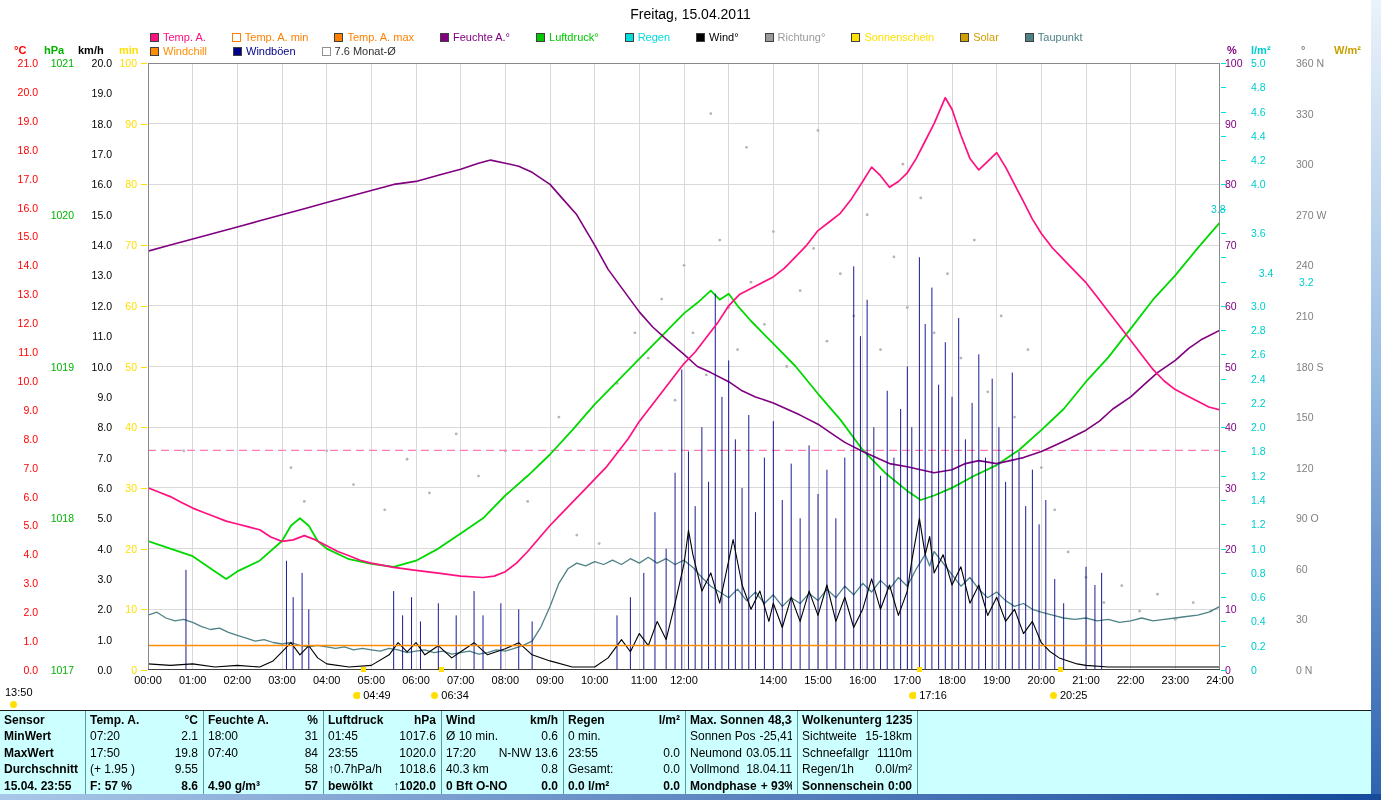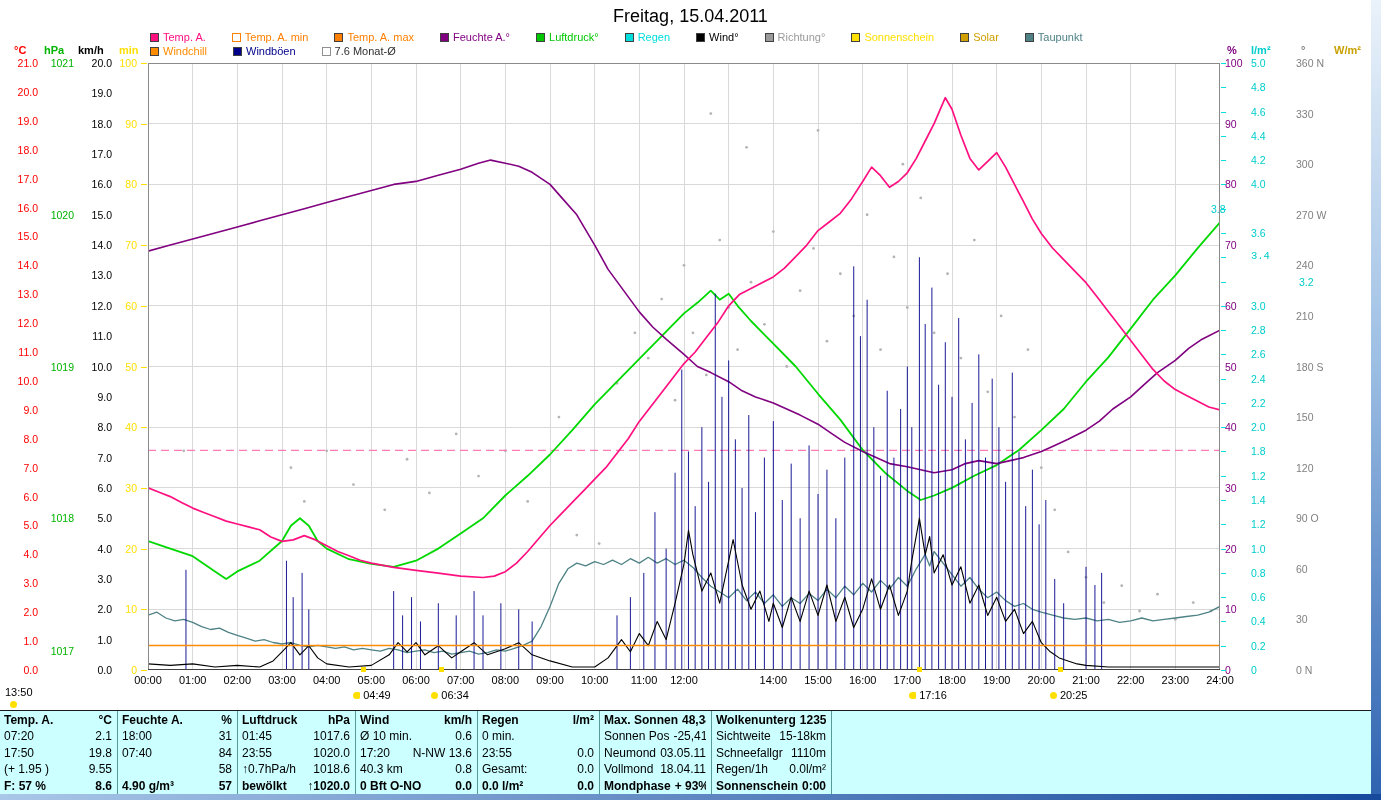--- a/index.html
+++ b/index.html
@@ -1,18 +1,18 @@
 <!DOCTYPE html>
 <html><head>
 <meta charset="utf-8">
 <style>
   html,body{margin:0;padding:0;background:#dde7f3;}
   #win{position:relative;width:1381px;height:800px;background:#ffffff;overflow:hidden;
        font-family:"Liberation Sans",sans-serif;color:#000;}
-  .title{position:absolute;top:6px;left:0;width:100%;text-align:center;font-size:18px;}
+  .title{position:absolute;top:6px;left:0;width:100%;text-align:center;font-size:14px;}
   .legend{position:absolute;left:150px;display:flex;gap:26px;align-items:center;font-size:11px;}
   #legend1{top:31px;} #legend2{top:45px;}
   .litem{display:flex;align-items:center;gap:4px;white-space:nowrap;}
   .sw{width:9px;height:9px;box-sizing:border-box;border:1px solid #404040;}
   .axh{position:absolute;font-size:11px;font-weight:bold;white-space:nowrap;}
   .alab{position:absolute;font-size:10.5px;white-space:nowrap;transform:translateY(-50%);}
   .atick{position:absolute;height:1px;}
   #plot{position:absolute;left:148px;top:63px;}
   .xlab{position:absolute;top:674px;font-size:11px;transform:translateX(-50%);white-space:nowrap;}
   .stime{position:absolute;font-size:11px;display:flex;align-items:center;gap:3px;white-space:nowrap;}
@@ -125,21 +125,21 @@
       <span class="alab" style="color: rgb(255, 0, 0); left: 2px; width: 36px; top: 525.476px; text-align: right;">5.0</span>
       <span class="alab" style="color: rgb(255, 0, 0); left: 2px; width: 36px; top: 554.381px; text-align: right;">4.0</span>
       <span class="alab" style="color: rgb(255, 0, 0); left: 2px; width: 36px; top: 583.286px; text-align: right;">3.0</span>
       <span class="alab" style="color: rgb(255, 0, 0); left: 2px; width: 36px; top: 612.19px; text-align: right;">2.0</span>
       <span class="alab" style="color: rgb(255, 0, 0); left: 2px; width: 36px; top: 641.095px; text-align: right;">1.0</span>
       <span class="alab" style="color: rgb(255, 0, 0); left: 2px; width: 36px; top: 670px; text-align: right;">0.0</span>
       <span class="alab" style="color: rgb(0, 180, 0); left: 40px; width: 34px; top: 63px; text-align: right;">1021</span>
       <span class="alab" style="color: rgb(0, 180, 0); left: 40px; width: 34px; top: 214.75px; text-align: right;">1020</span>
       <span class="alab" style="color: rgb(0, 180, 0); left: 40px; width: 34px; top: 366.5px; text-align: right;">1019</span>
       <span class="alab" style="color: rgb(0, 180, 0); left: 40px; width: 34px; top: 518.25px; text-align: right;">1018</span>
-      <span class="alab" style="color: rgb(0, 180, 0); left: 40px; width: 34px; top: 651px; text-align: right;">1017</span>
+      <span class="alab" style="color: rgb(0, 180, 0); left: 40px; width: 34px; top: 670px; text-align: right;">1017</span>
       <span class="alab" style="color: rgb(0, 0, 0); left: 76px; width: 36px; top: 63px; text-align: right;">20.0</span>
       <span class="alab" style="color: rgb(0, 0, 0); left: 76px; width: 36px; top: 93.35px; text-align: right;">19.0</span>
       <span class="alab" style="color: rgb(0, 0, 0); left: 76px; width: 36px; top: 123.7px; text-align: right;">18.0</span>
       <span class="alab" style="color: rgb(0, 0, 0); left: 76px; width: 36px; top: 154.05px; text-align: right;">17.0</span>
       <span class="alab" style="color: rgb(0, 0, 0); left: 76px; width: 36px; top: 184.4px; text-align: right;">16.0</span>
       <span class="alab" style="color: rgb(0, 0, 0); left: 76px; width: 36px; top: 214.75px; text-align: right;">15.0</span>
       <span class="alab" style="color: rgb(0, 0, 0); left: 76px; width: 36px; top: 245.1px; text-align: right;">14.0</span>
       <span class="alab" style="color: rgb(0, 0, 0); left: 76px; width: 36px; top: 275.45px; text-align: right;">13.0</span>
       <span class="alab" style="color: rgb(0, 0, 0); left: 76px; width: 36px; top: 305.8px; text-align: right;">12.0</span>
       <span class="alab" style="color: rgb(0, 0, 0); left: 76px; width: 36px; top: 336.15px; text-align: right;">11.0</span>
@@ -196,21 +196,21 @@
       <span class="alab" style="color: rgb(0, 204, 204); left: 1251px; width: 30px; top: 135.84px; text-align: left;">4.4</span>
       <span class="atick" style="left: 1221px; width: 5px; top: 135.84px; background: rgb(0, 221, 221);"></span>
       <span class="alab" style="color: rgb(0, 204, 204); left: 1251px; width: 30px; top: 160.12px; text-align: left;">4.2</span>
       <span class="atick" style="left: 1221px; width: 5px; top: 160.12px; background: rgb(0, 221, 221);"></span>
       <span class="alab" style="color: rgb(0, 204, 204); left: 1251px; width: 30px; top: 184.4px; text-align: left;">4.0</span>
       <span class="atick" style="left: 1221px; width: 5px; top: 184.4px; background: rgb(0, 221, 221);"></span>
       <span class="alab" style="color: rgb(0, 204, 204); left: 1211px; width: 30px; top: 208.68px; text-align: left;">3.8</span>
       <span class="atick" style="left: 1221px; width: 5px; top: 208.68px; background: rgb(0, 221, 221);"></span>
       <span class="alab" style="color: rgb(0, 204, 204); left: 1251px; width: 30px; top: 232.96px; text-align: left;">3.6</span>
       <span class="atick" style="left: 1221px; width: 5px; top: 232.96px; background: rgb(0, 221, 221);"></span>
-      <span class="alab" style="color: rgb(0, 204, 204); left: 1251px; width: 30px; top: 256px; text-align: left; font-family: Liberation Mono, monospace;">3.4</span>
+      <span class="alab" style="color: rgb(0, 204, 204); left: 1251px; width: 30px; top: 273px; text-align: center;">3.4</span>
       <span class="atick" style="left: 1221px; width: 5px; top: 257.24px; background: rgb(0, 221, 221);"></span>
       <span class="alab" style="color: rgb(0, 204, 204); left: 1251px; width: 30px; top: 281.52px; text-align: left; margin-left: 48px;">3.2</span>
       <span class="atick" style="left: 1221px; width: 5px; top: 281.52px; background: rgb(0, 221, 221);"></span>
       <span class="alab" style="color: rgb(0, 204, 204); left: 1251px; width: 30px; top: 305.8px; text-align: left;">3.0</span>
       <span class="atick" style="left: 1221px; width: 5px; top: 305.8px; background: rgb(0, 221, 221);"></span>
       <span class="alab" style="color: rgb(0, 204, 204); left: 1251px; width: 30px; top: 330.08px; text-align: left;">2.8</span>
       <span class="atick" style="left: 1221px; width: 5px; top: 330.08px; background: rgb(0, 221, 221);"></span>
       <span class="alab" style="color: rgb(0, 204, 204); left: 1251px; width: 30px; top: 354.36px; text-align: left;">2.6</span>
       <span class="atick" style="left: 1221px; width: 5px; top: 354.36px; background: rgb(0, 221, 221);"></span>
       <span class="alab" style="color: rgb(0, 204, 204); left: 1251px; width: 30px; top: 378.64px; text-align: left;">2.4</span>
@@ -495,20 +495,37 @@
         <span>17:16</span>
       </span>
       <span class="ytk" style="left: 917.244px; top: 667px;"></span>
       <span class="stime" style="left: 1049.94px; top: 689px;">
         <span class="sic"></span>
         <span>20:25</span>
       </span>
       <span class="ytk" style="left: 1057.94px; top: 667px;"></span>
     </div>
   <div id="btable">
+      <div class="tcol" style="width: 86px;">
+        <div class="trow">
+          <span class="b">Sensor</span>
+        </div>
+        <div class="trow">
+          <span class="b">MinWert</span>
+        </div>
+        <div class="trow">
+          <span class="b">MaxWert</span>
+        </div>
+        <div class="trow">
+          <span class="b">Durchschnitt</span>
+        </div>
+        <div class="trow">
+          <span class="b">15.04. 23:55</span>
+        </div>
+      </div>
       <div class="tcol" style="width: 118px;">
         <div class="trow">
           <span class="b">Temp. A.</span>
           <span class="b">°C</span>
         </div>
         <div class="trow">
           <span>07:20</span>
           <span>2.1</span>
         </div>
         <div class="trow">

